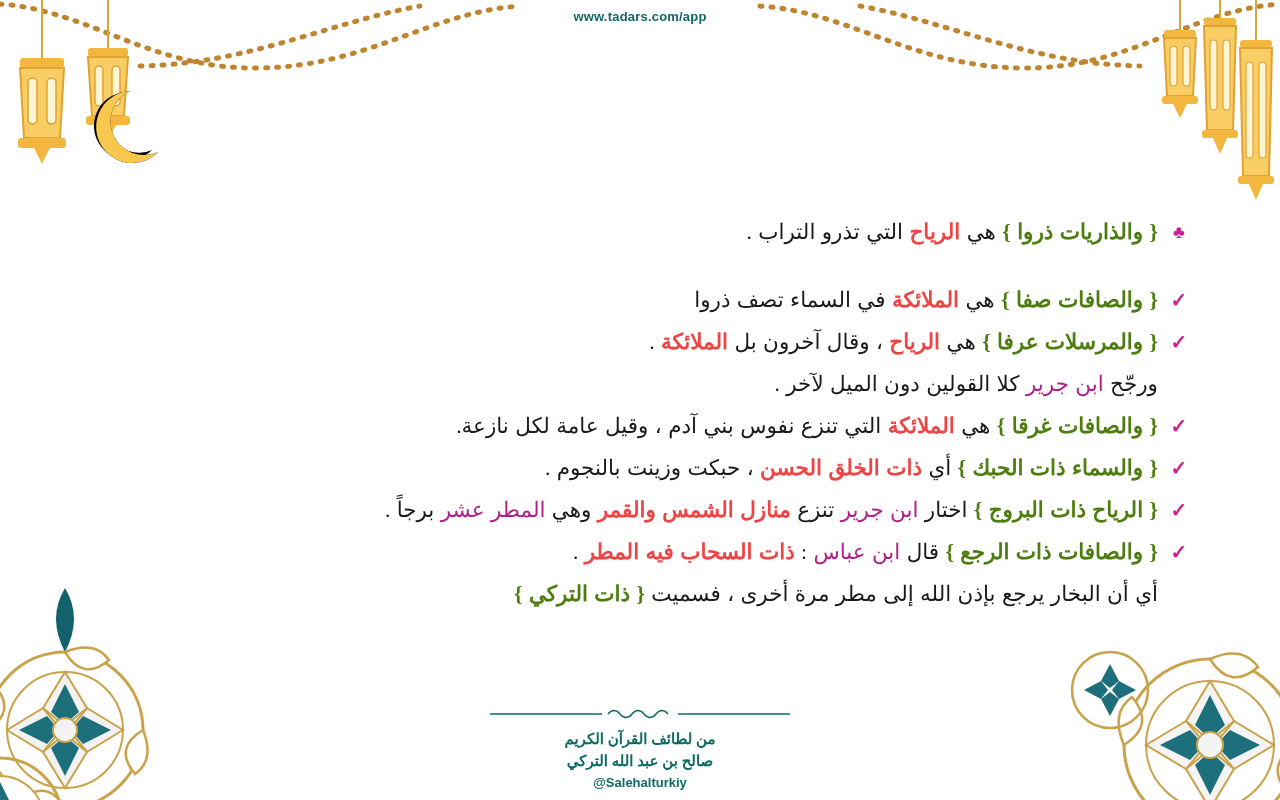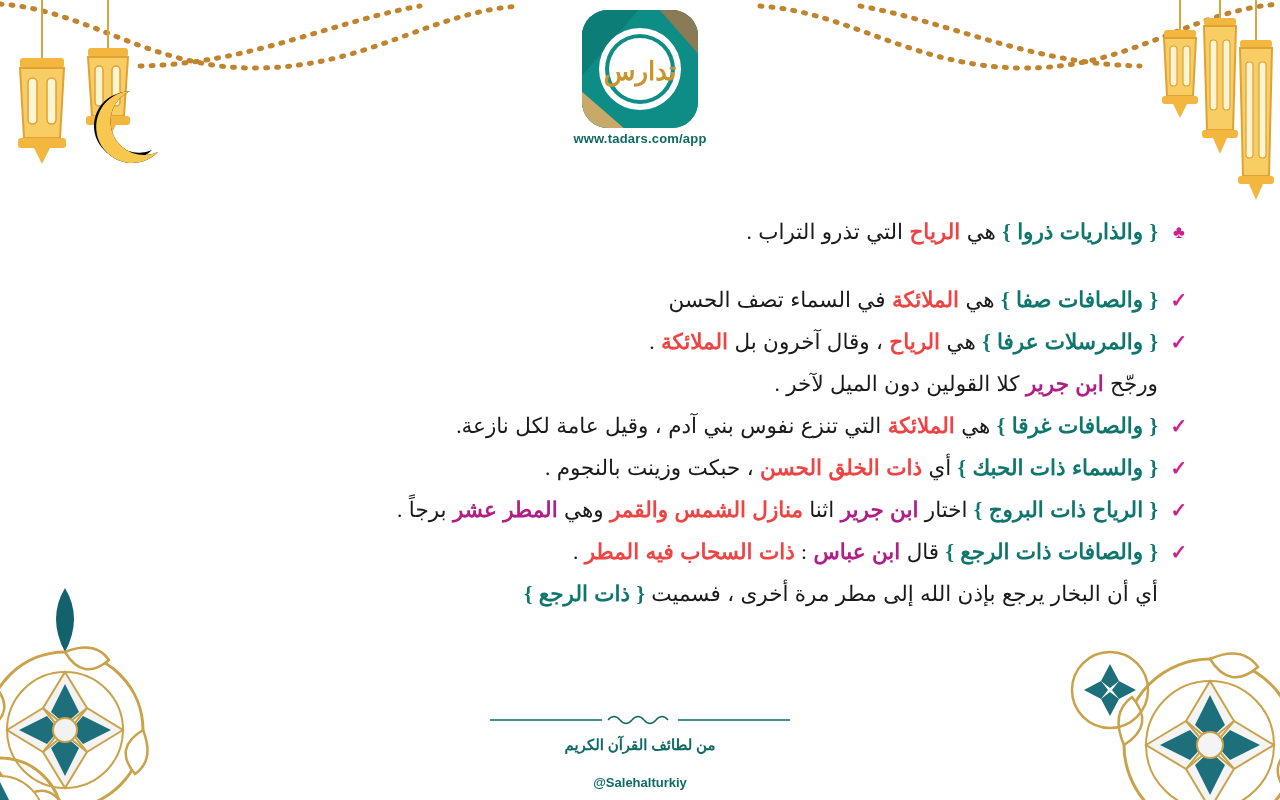--- a/index.html
+++ b/index.html
@@ -83,23 +83,23 @@
   .txt {
     flex: 1 1 auto;
     font-size: 21.5px;
     line-height: 40px;
     color: #1a1a1a;
     font-family: "Liberation Serif", "DejaVu Serif", serif;
     text-align: right;
     white-space: pre-wrap;
     word-spacing: 1px;
   }
-  .txt .g { color: #0f766e; font-weight: bold; }   
+  .txt .g { color: #4d7c0f; font-weight: bold; }   
   .txt .b { color: #ef4444; font-weight: bold; }   
-  .txt .m { color: #b01e86; font-weight: bold; }   
+  .txt .m { color: #b01e86; font-weight: normal; }   
   .gap { height: 26px; }
 
   
   .footer {
     position: absolute;
     left: 50%; transform: translateX(-50%);
     bottom: 6px;
     width: 420px;
     text-align: center;
     color: #0e6b63;
@@ -111,21 +111,20 @@
     line-height: 22px;
     color: #0e6b63;
     font-family: "Liberation Serif", serif;
   }
   .footer .handle {
     font-size: 13px;
     font-weight: bold;
     line-height: 22px;
     direction: ltr;
     color: #0e6b63;
-    margin-top: 16px;
   }
 </style>
 </head>
 <body>
 
 <div id="page">
 
   <svg class="garland" viewBox="0 0 1280 120" xmlns="http://www.w3.org/2000/svg">
     <defs>
       <g id="beadrow"></g>
@@ -191,82 +190,62 @@
       <rect x="90" y="40" width="32" height="8" rx="3" fill="#f3b63f"></rect>
       <path d="M90,48 L122,48 L119,176 L93,176 Z" fill="#f8cd63" stroke="#dfa233" stroke-width="2"></path>
       <rect x="96" y="62" width="7" height="96" rx="3.5" fill="#fff4d2" stroke="#dfa233" stroke-width="1.2"></rect>
       <rect x="109" y="62" width="7" height="96" rx="3.5" fill="#fff4d2" stroke="#dfa233" stroke-width="1.2"></rect>
       <rect x="88" y="176" width="36" height="8" rx="3" fill="#f3b63f"></rect>
       <path d="M99,184 L113,184 L106,200 Z" fill="#f3b63f"></path>
     </g>
   </svg>
 
   <div class="logo-wrap">
-    <div class="logo-badge">
-      <svg viewBox="0 0 120 122" width="120" height="122" xmlns="http://www.w3.org/2000/svg">
-        <defs>
-          <clipPath id="sq">
-            <path d="M28,2 H92 a26,26 0 0 1 26,26 V94 a26,26 0 0 1 -26,26 H28 A26,26 0 0 1 2,94 V28 A26,26 0 0 1 28,2 Z"></path>
-          </clipPath>
-        </defs>
-        <path d="M28,2 H92 a26,26 0 0 1 26,26 V94 a26,26 0 0 1 -26,26 H28 A26,26 0 0 1 2,94 V28 A26,26 0 0 1 28,2 Z" fill="#0e8d86"></path>
-        <g clip-path="url(#sq)">
-          <rect x="0" y="0" width="120" height="122" fill="#0e8d86"></rect>
-          <path d="M0,0 L60,0 L0,70 Z" fill="#0c7d77"></path>
-          <path d="M78,0 L120,0 L120,48 Z" fill="#8a7a55"></path>
-          <path d="M0,82 L46,122 L0,122 Z" fill="#c8a96a"></path>
-          <circle cx="60" cy="61" r="41" fill="#ffffff"></circle>
-          <circle cx="60" cy="61" r="35" fill="#0e8d86"></circle>
-          <circle cx="60" cy="61" r="31" fill="#ffffff"></circle>
-        </g>
-        <text x="60" y="72" text-anchor="middle" font-family="&quot;Liberation Serif&quot;, serif" font-size="26" font-weight="bold" fill="#c8952f">تدارس</text>
-      </svg>
-    </div>
     <div class="logo-url">
       <span class="www">www.</span><span>tadars</span><span class="dot-com">.com/app</span>
     </div>
   </div>
 
   <div class="content" id="content">
       <div class="line">
         <span class="bullet clover">♣</span>
         <div class="txt"><span class="g">{ والذاريات ذروا } </span><span>هي </span><span class="b">الرياح </span><span>التي تذرو التراب .</span></div>
       </div>
       <div class="gap"></div>
       <div class="line">
         <span class="bullet check">✓</span>
-        <div class="txt"><span class="g">{ والصافات صفا } </span><span>هي </span><span class="b">الملائكة </span><span>في السماء تصف الحسن</span></div>
+        <div class="txt"><span class="g">{ والصافات صفا } </span><span>هي </span><span class="b">الملائكة </span><span>في السماء تصف ذروا</span></div>
       </div>
       <div class="line">
         <span class="bullet check">✓</span>
         <div class="txt"><span class="g">{ والمرسلات عرفا } </span><span>هي </span><span class="b">الرياح </span><span>، وقال آخرون بل </span><span class="b">الملائكة </span><span>.</span></div>
       </div>
       <div class="line">
         <span class="bullet blank"></span>
         <div class="txt"><span>ورجّح </span><span class="m">ابن جرير </span><span>كلا القولين دون الميل لآخر .</span></div>
       </div>
       <div class="line">
         <span class="bullet check">✓</span>
         <div class="txt"><span class="g">{ والصافات غرقا } </span><span>هي </span><span class="b">الملائكة </span><span>التي تنزع نفوس بني آدم ، وقيل عامة لكل نازعة.</span></div>
       </div>
       <div class="line">
         <span class="bullet check">✓</span>
         <div class="txt"><span class="g">{ والسماء ذات الحبك } </span><span>أي </span><span class="b">ذات الخلق الحسن </span><span>، حبكت وزينت بالنجوم .</span></div>
       </div>
       <div class="line">
         <span class="bullet check">✓</span>
-        <div class="txt"><span class="g">{ الرياح ذات البروج } </span><span>اختار </span><span class="m">ابن جرير </span><span>اثنا </span><span class="b">منازل الشمس والقمر </span><span>وهي </span><span class="m">المطر عشر </span><span>برجاً .</span></div>
+        <div class="txt"><span class="g">{ الرياح ذات البروج } </span><span>اختار </span><span class="m">ابن جرير </span><span>تنزع </span><span class="b">منازل الشمس والقمر </span><span>وهي </span><span class="m">المطر عشر </span><span>برجاً .</span></div>
       </div>
       <div class="line">
         <span class="bullet check">✓</span>
         <div class="txt"><span class="g">{ والصافات ذات الرجع } </span><span>قال </span><span class="m">ابن عباس </span><span>: </span><span class="b">ذات السحاب فيه المطر </span><span>.</span></div>
       </div>
       <div class="line">
         <span class="bullet blank"></span>
-        <div class="txt"><span>أي أن البخار يرجع بإذن الله إلى مطر مرة أخرى ، فسميت </span><span class="g">{ ذات الرجع }</span></div>
+        <div class="txt"><span>أي أن البخار يرجع بإذن الله إلى مطر مرة أخرى ، فسميت </span><span class="g">{ ذات التركي }</span></div>
       </div>
     </div>
 
   <svg class="corner-bl" viewBox="0 0 260 270" xmlns="http://www.w3.org/2000/svg">
     <g transform="translate(95,160)">
       <g>
         <circle cx="0" cy="0" r="78" fill="none" stroke="#c9a24a" stroke-width="3"></circle>
         <circle cx="0" cy="0" r="58" fill="none" stroke="#c9a24a" stroke-width="2"></circle>
         <g>
           <path d="M0,-78 q18,-34 0,-64 q-18,30 0,64 Z" fill="#14616e"></path>
@@ -340,16 +319,17 @@
     </g>
   </svg>
 
   <div class="footer">
     <svg class="divider" viewBox="0 0 300 14" width="300" height="14" xmlns="http://www.w3.org/2000/svg">
       <line x1="0" y1="8" x2="112" y2="8" stroke="#0e6b63" stroke-width="1.4"></line>
       <line x1="188" y1="8" x2="300" y2="8" stroke="#0e6b63" stroke-width="1.4"></line>
       <path d="M118,8 q6,-7 12,0 q6,7 12,0 q6,-7 12,0 q6,7 12,0 q6,-7 12,0" fill="none" stroke="#0e6b63" stroke-width="1.4"></path>
     </svg>
     <div class="f-line">من لطائف القرآن الكريم</div>
+    <div class="f-line">صالح بن عبد الله التركي</div>
     <div class="handle">@Salehalturkiy</div>
   </div>
 
 </div>
 
 </body></html>

